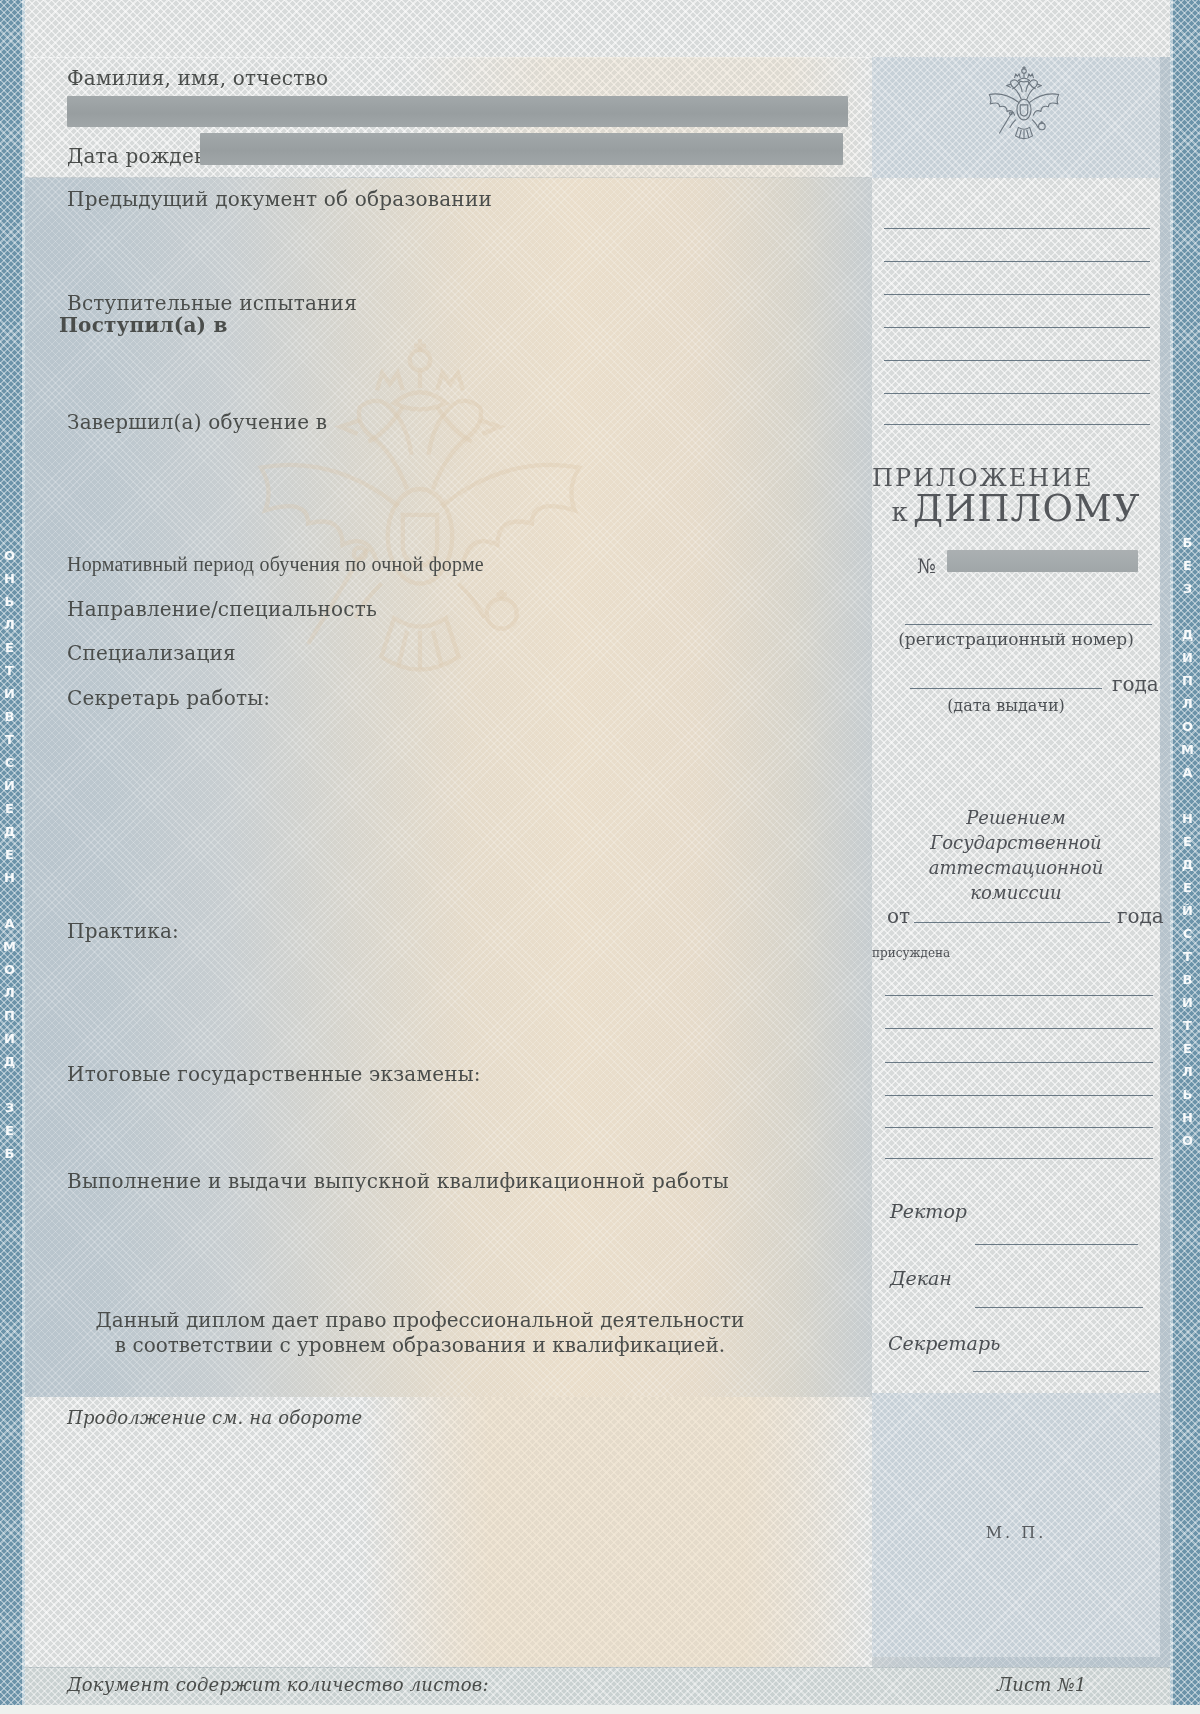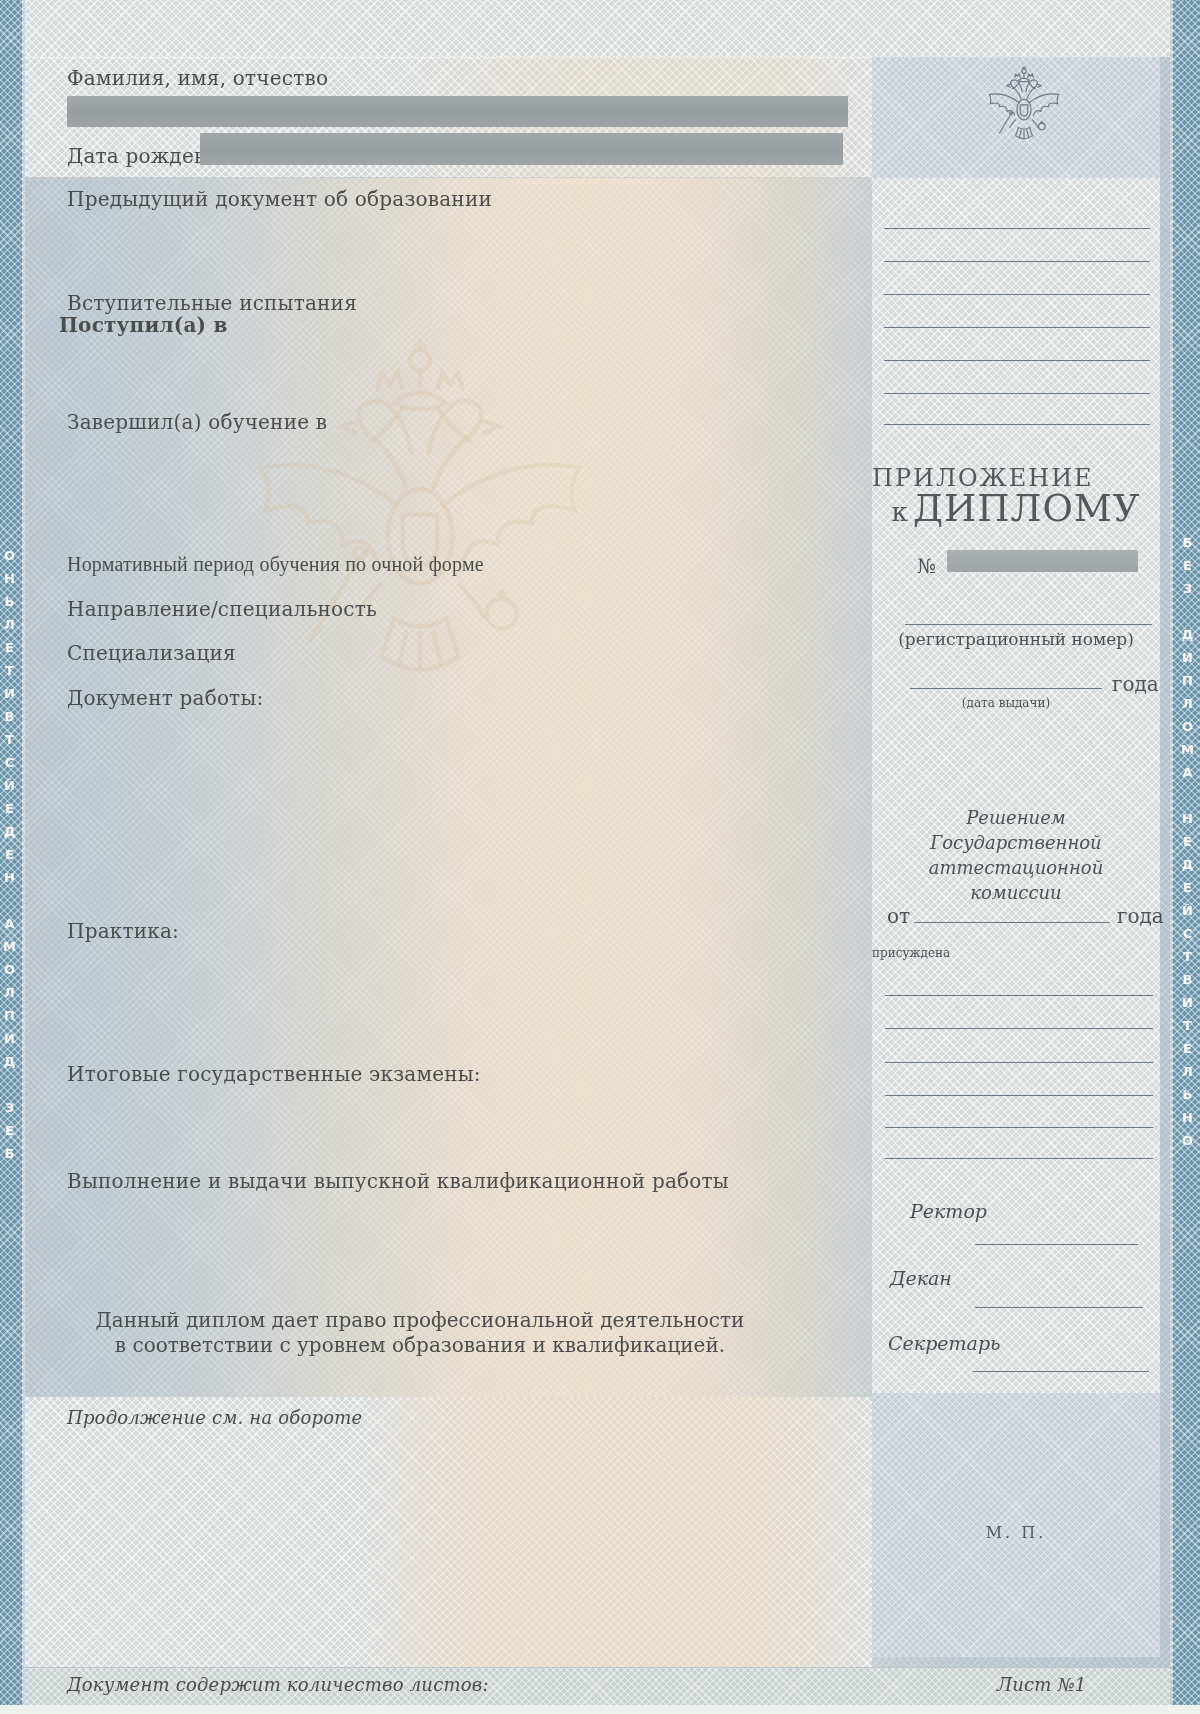--- a/index.html
+++ b/index.html
@@ -165,21 +165,21 @@
   <div class="lbl" style="left:67px;top:144px;">Дата рождения</div>
   <div class="bar" style="left:200px;top:133px;width:643px;height:32px;"></div>
 
   <div class="lbl" style="left:67px;top:187px;">Предыдущий документ об образовании</div>
   <div class="lbl" style="left:67px;top:291px;">Вступительные испытания</div>
   <div class="lbl" style="left:59px;top:313px;font-weight:bold;">Поступил(а) в</div>
   <div class="lbl" style="left:67px;top:410px;">Завершил(а) обучение в</div>
   <div class="lbl" style="left:67px;top:553px;font-family:Liberation Serif, serif;">Нормативный период обучения по очной форме</div>
   <div class="lbl" style="left:67px;top:597px;">Направление/специальность</div>
   <div class="lbl" style="left:67px;top:641px;">Специализация</div>
-  <div class="lbl" style="left:67px;top:686px;">Документ работы:</div>
+  <div class="lbl" style="left:67px;top:686px;">Секретарь работы:</div>
   <div class="lbl" style="left:67px;top:919px;">Практика:</div>
   <div class="lbl" style="left:67px;top:1062px;">Итоговые государственные экзамены:</div>
   <div class="lbl" style="left:67px;top:1169px;">Выполнение и выдачи выпускной квалификационной работы</div>
 
   <div class="grants">
     <div>Данный диплом дает право профессиональной деятельности</div>
     <div>в соответствии с уровнем образования и квалификацией.</div>
   </div>
 
   <div class="abs bottom-light" style="background:none;z-index:3;">
@@ -203,21 +203,21 @@
     </div>
 
     <div class="rp-child" style="left:45px;top:376px;font-size:20px;">№</div>
     <div class="bar" style="left:75px;top:372px;width:191px;height:22px;background:linear-gradient(180deg,#abb0b2,#a0a6a8);"></div>
 
     <div class="rline" style="left:33px;top:446px;width:247px;"></div>
     <div class="rp-child caption" style="left:14px;top:451px;width:260px;">(регистрационный номер)</div>
 
     <div class="rline" style="left:38px;top:510px;width:192px;"></div>
     <div class="rp-child" style="left:240px;top:494px;font-size:20px;">года</div>
-    <div class="rp-child caption" style="left:0;top:518px;width:268px;font-size:12px;">(дата выдачи)</div>
+    <div class="rp-child caption" style="left:0;top:518px;width:268px;font-size:16px;">(дата выдачи)</div>
 
     <div class="rp-child commission">
       <div>Решением</div>
       <div>Государственной</div>
       <div>аттестационной</div>
       <div>комиссии</div>
     </div>
 
     <div class="rp-child" style="left:15px;top:726px;font-size:20px;">от</div>
     <div class="rline" style="left:42px;top:744px;width:196px;"></div>
@@ -225,21 +225,21 @@
 
     <div class="rp-child" style="left:0;top:768px;width:288px;text-align:left;font-size:12px;">присуждена</div>
 
     <div class="rline" style="left:13px;top:817px;width:268px;"></div>
     <div class="rline" style="left:13px;top:850px;width:268px;"></div>
     <div class="rline" style="left:13px;top:884px;width:268px;"></div>
     <div class="rline" style="left:13px;top:917px;width:268px;"></div>
     <div class="rline" style="left:13px;top:949px;width:268px;"></div>
     <div class="rline" style="left:13px;top:980px;width:268px;"></div>
 
-    <div class="rp-child sig" style="left:18px;top:1022px;padding-left:20px;">Ректор</div>
+    <div class="rp-child sig" style="left:18px;top:1022px;">Ректор</div>
     <div class="rline" style="left:103px;top:1066px;width:163px;"></div>
 
     <div class="rp-child sig" style="left:18px;top:1089px;">Декан</div>
     <div class="rline" style="left:103px;top:1129px;width:168px;"></div>
 
     <div class="rp-child sig" style="left:16px;top:1154px;">Секретарь</div>
     <div class="rline" style="left:101px;top:1193px;width:176px;"></div>
   </div>
 
 </div>

